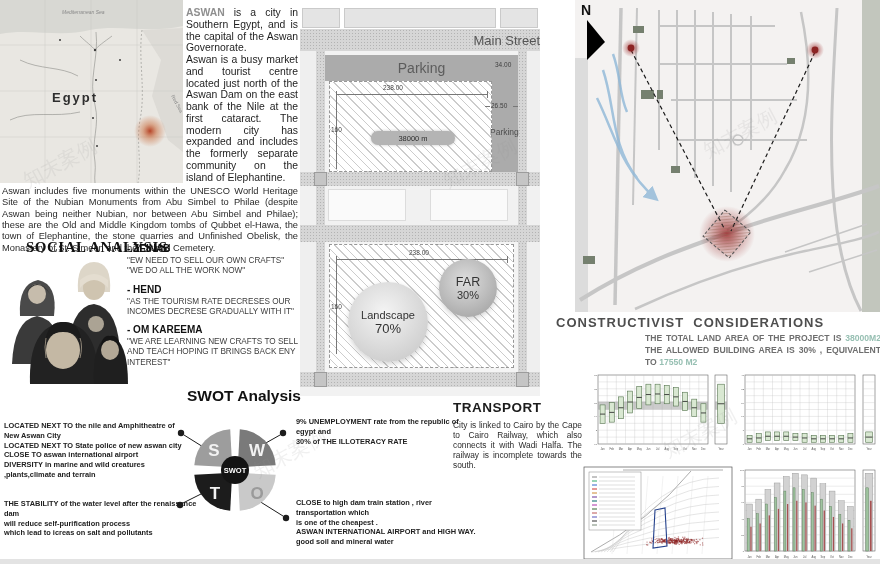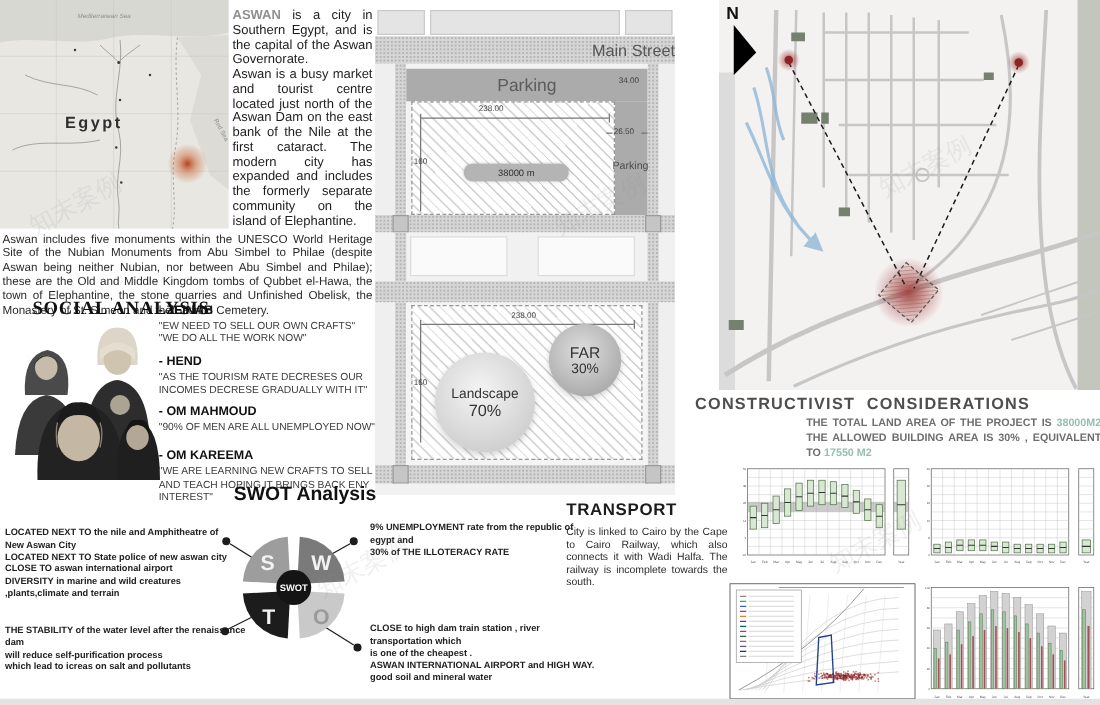--- a/index.html
+++ b/index.html
@@ -116,24 +116,20 @@
 
   <div class="abs" style="left:127px;top:243px;width:173px">
     <div>
       <div class="q-name">- ZEINAB</div>
       <div class="q-text pre">"EW NEED TO SELL OUR OWN CRAFTS"
 "WE DO  ALL THE WORK NOW"</div>
     </div>
     <div>
       <div class="q-name">- HEND</div>
       <div class="q-text pre">"AS THE TOURISM RATE DECRESES OUR INCOMES DECRESE GRADUALLY WITH IT"</div>
-    </div>
-    <div>
-      <div class="q-name">- OM MAHMOUD</div>
-      <div class="q-text pre" style="margin-bottom:12px">"90% OF MEN ARE ALL UNEMPLOYED NOW"</div>
     </div>
     <div>
       <div class="q-name">- OM KAREEMA</div>
       <div class="q-text pre">"WE ARE LEARNING NEW CRAFTS TO SELL AND TEACH HOPING IT BRINGS BACK ENY INTEREST"</div>
     </div>
   </div>
 
   <div class="abs swot-head" style="left:187px;top:387px">SWOT Analysis</div>
 
   <div class="abs swot-txt pre" style="left:4px;top:421px;width:182px">LOCATED NEXT TO the nile and Amphitheatre of New Aswan City

